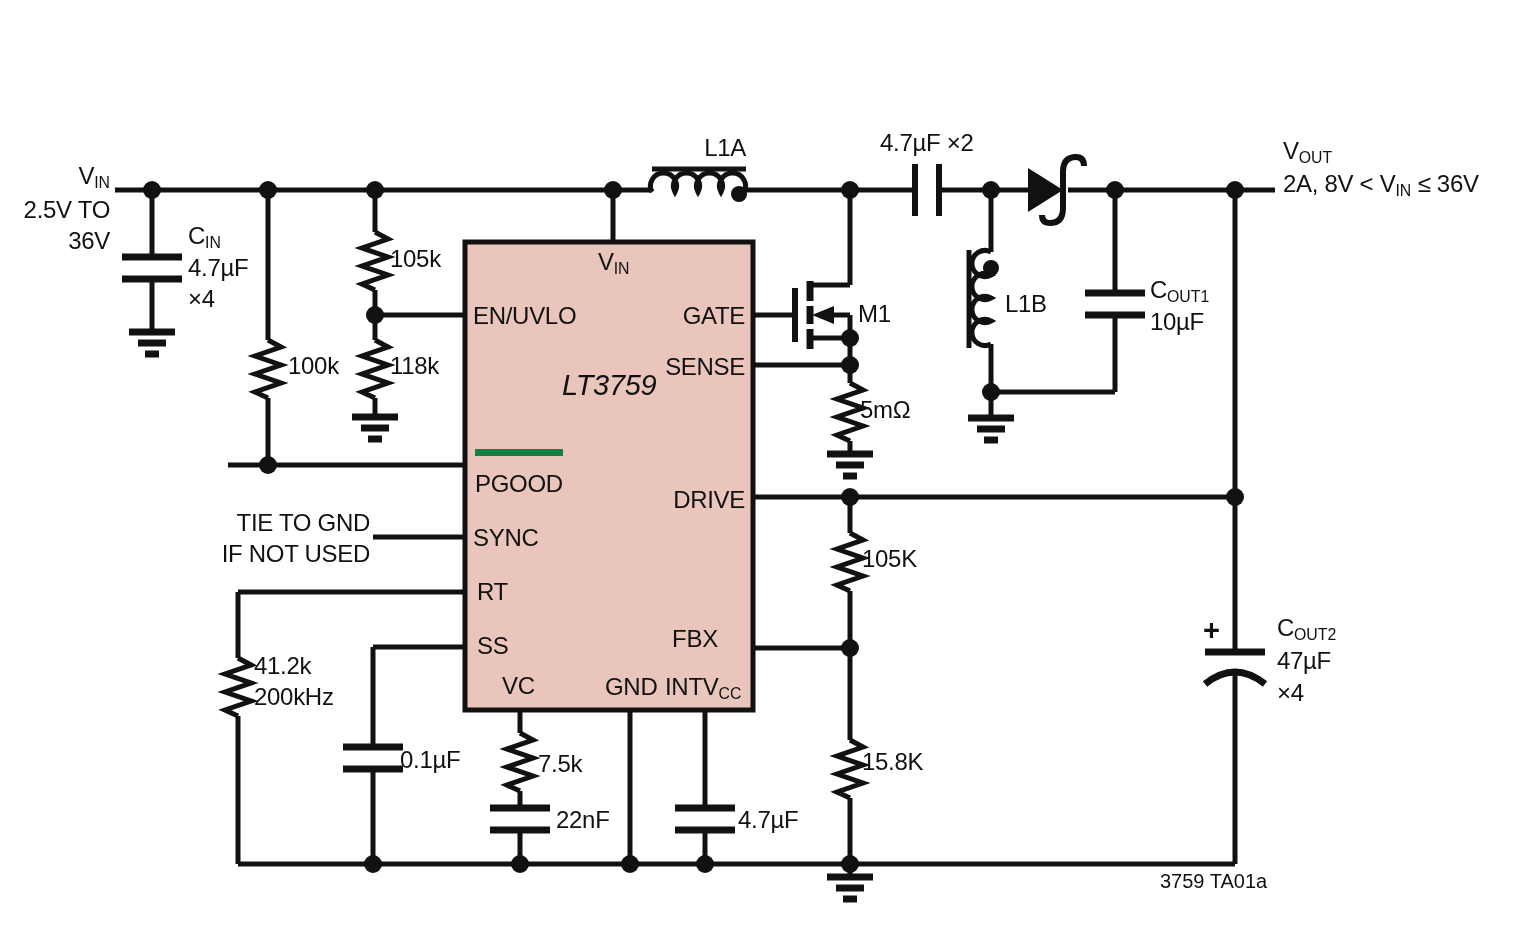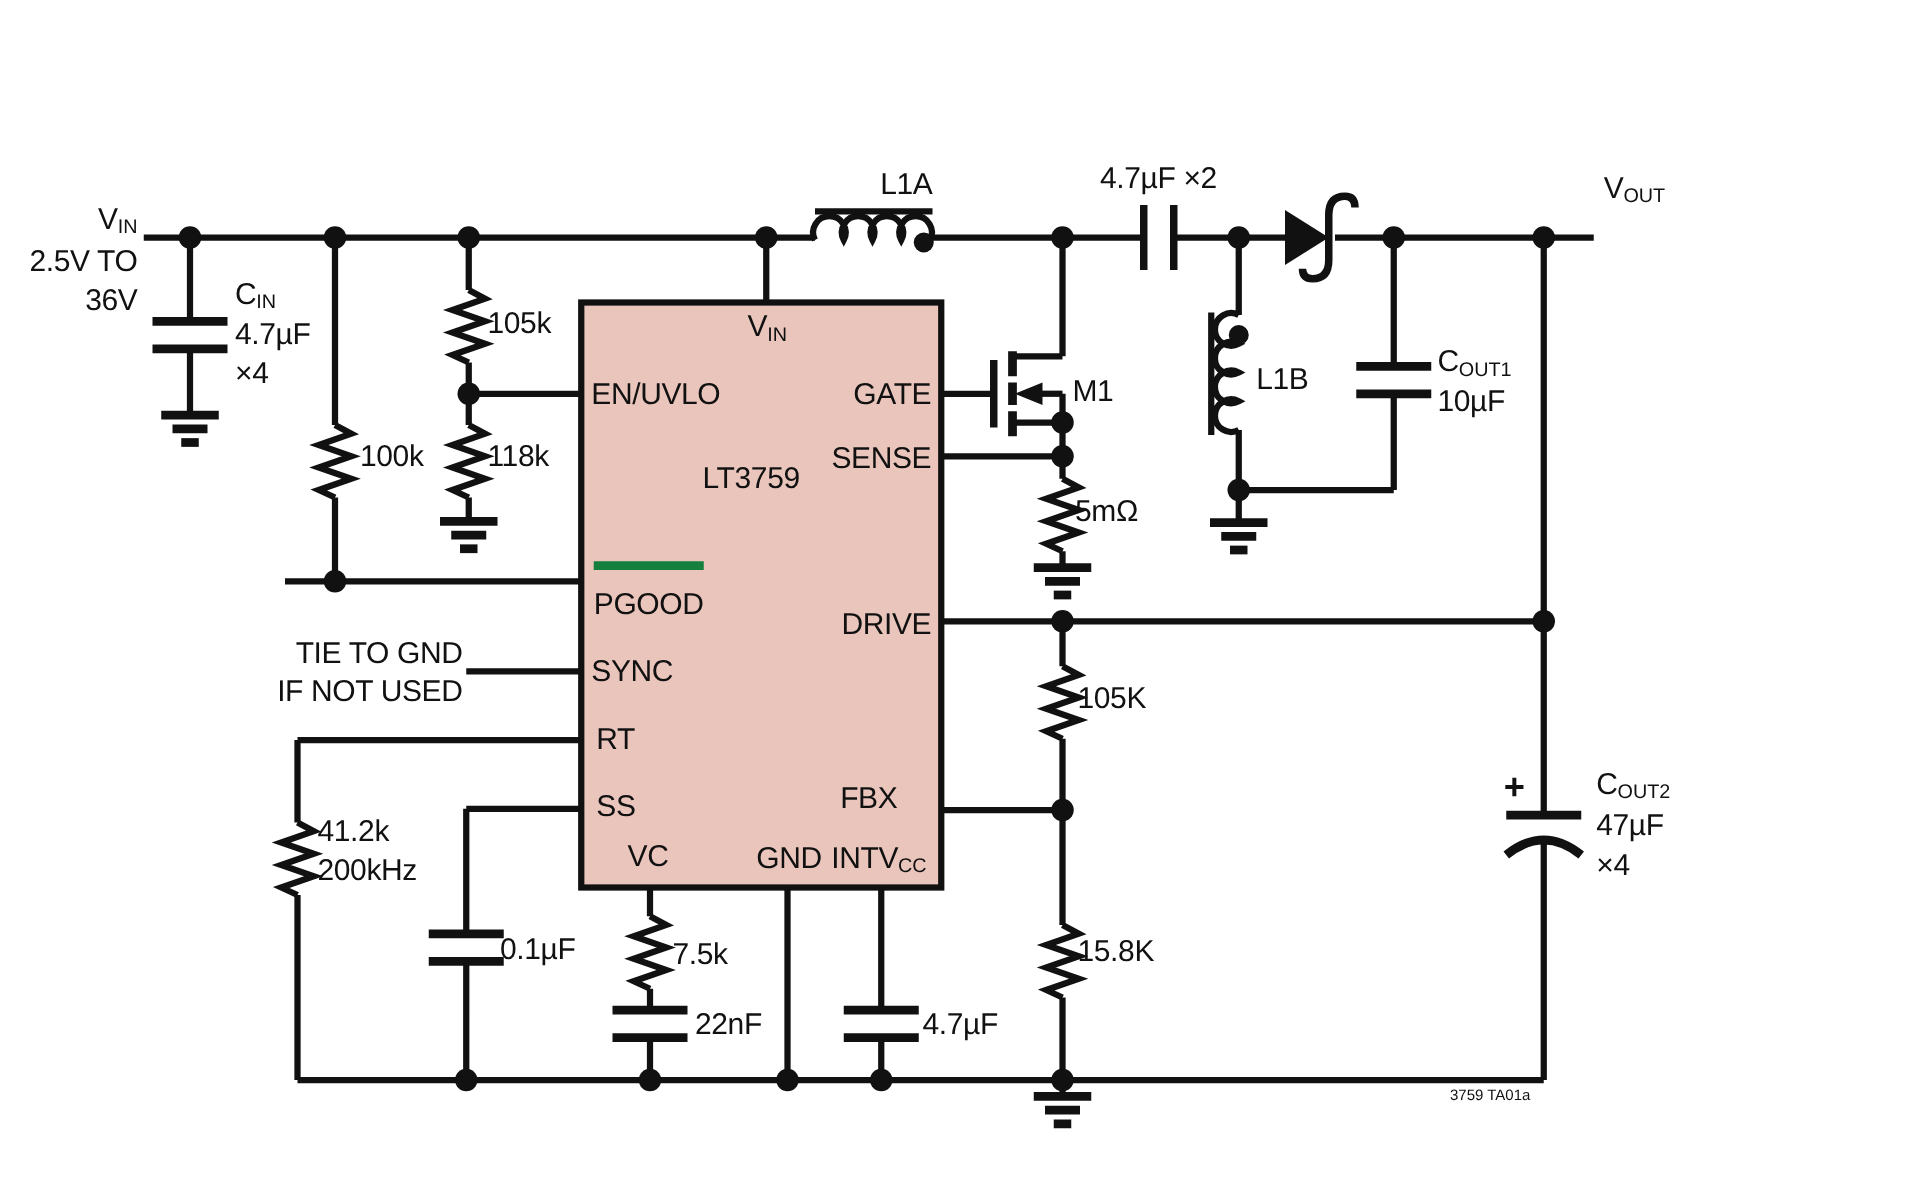--- a/index.html
+++ b/index.html
@@ -6,23 +6,23 @@
   #stage{position:relative;width:1530px;height:942px;background:#fff;overflow:hidden;
          font-family:"Liberation Sans",sans-serif;color:#111;}
   #wires{position:absolute;left:0;top:0;}
   .lbl{position:absolute;font-size:24px;line-height:1.22;white-space:nowrap;color:#111;letter-spacing:-0.3px;}
   sub{font-size:0.66em;vertical-align:-0.24em;letter-spacing:0;}
   .title{position:absolute;left:205px;top:20px;width:1000px;text-align:center;
          font-size:33px;font-weight:bold;line-height:1.38;letter-spacing:-0.5px;}
   .right{text-align:right;}
   .ctr{text-align:right;}
   .ovl{display:inline-block;border-top:7px solid #15803d;padding-top:16px;line-height:1.02;}
-  .icpart{font-size:24px;}
+  .icpart{font-size:29px;font-style:italic;}
   .plus{font-size:29px;font-weight:bold;}
-  .footer{font-size:12px;letter-spacing:0;}
+  .footer{font-size:20px;letter-spacing:0;}
   
   .p-vinrail{left:8px;top:160px;width:102px;line-height:1.32;}
   .p-cin{left:188px;top:221px;line-height:1.28;}
   .p-r100k{left:288px;top:351px;}
   .p-r105k{left:390px;top:244px;}
   .p-r118k{left:390px;top:351px;}
   .p-l1a{left:652px;top:133px;width:94px;}
   .p-ccpl{left:880px;top:128px;}
   .p-vout{left:1283px;top:135px;line-height:1.33;}
   .p-m1{left:858px;top:299px;}
@@ -202,20 +202,21 @@
 
   <div class="lbl p-r100k">100k</div>
   <div class="lbl p-r105k">105k</div>
   <div class="lbl p-r118k">118k</div>
 
   <div class="lbl p-l1a ctr">L1A</div>
   <div class="lbl p-ccpl">4.7µF ×2</div>
 
   <div class="lbl p-vout">
     <div><span>V</span><sub>OUT</sub></div>
+    <div><span>2A, 8V &lt; V</span><sub>IN</sub><span> ≤ 36V</span></div>
   </div>
 
   <div class="lbl p-m1">M1</div>
   <div class="lbl p-r5m">5mΩ</div>
   <div class="lbl p-l1b">L1B</div>
 
   <div class="lbl p-cout1">
     <div><span>C</span><sub>OUT1</sub></div>
     <div>10µF</div>
   </div>

